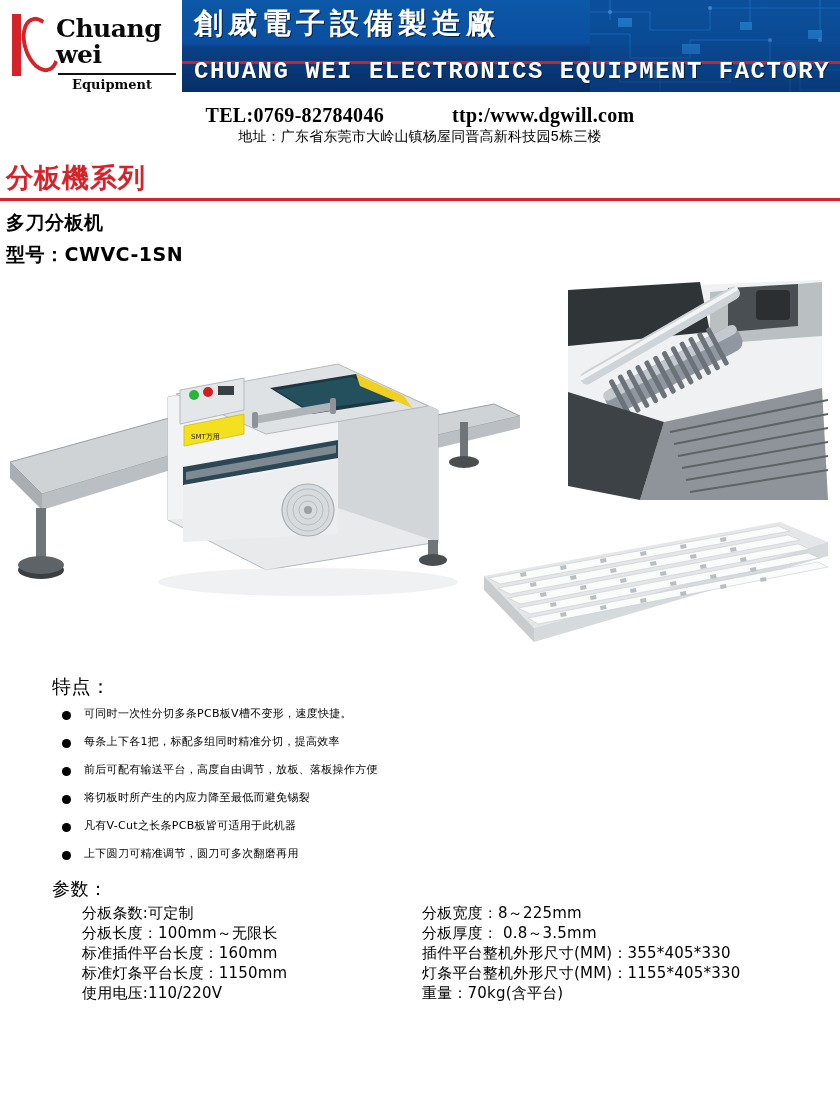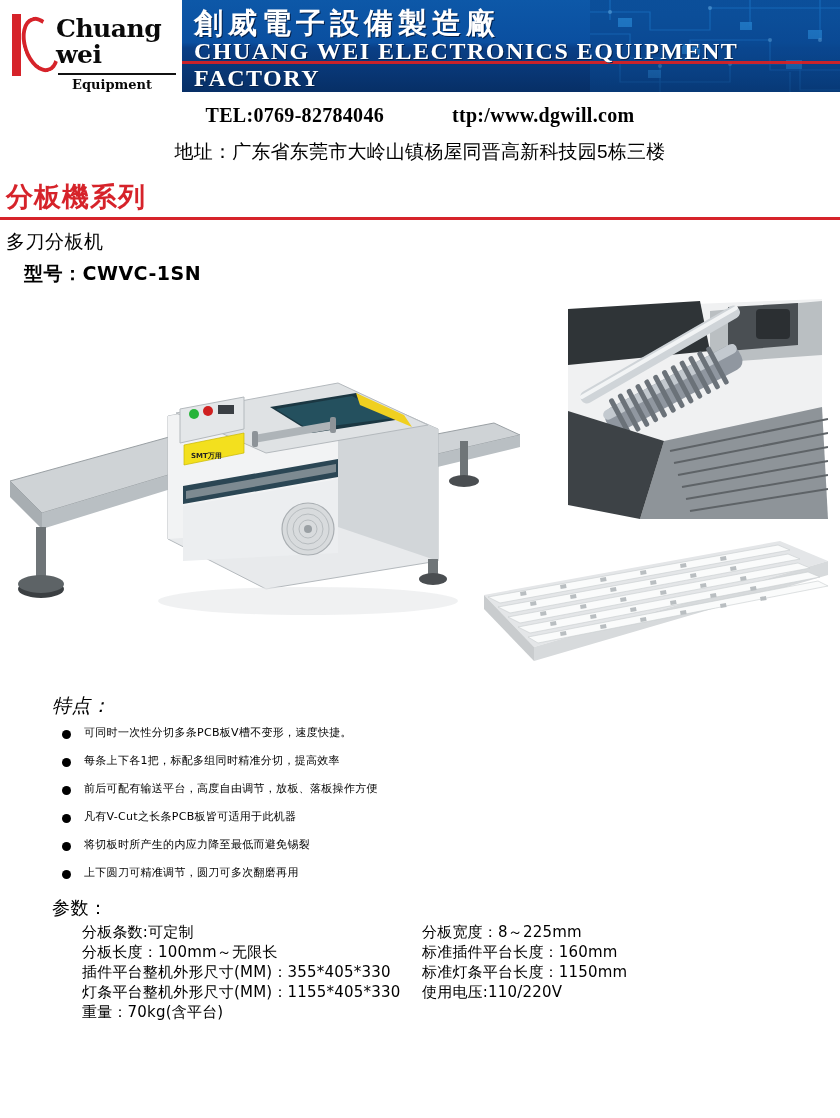--- a/index.html
+++ b/index.html
@@ -95,22 +95,22 @@
     left: 12px; top: 4px;
     font-family: "DejaVu Sans", sans-serif;
     font-weight: bold;
     font-size: 29px;
     color: #ffffff;
     letter-spacing: 5px;
     text-shadow: 1px 1px 0 #04204a;
   }
   .banner-en {
     position: absolute;
-    left: 12px; bottom: 0;
-    font-family: Liberation Serif, serif;
+    left: 12px; bottom: 7px;
+    font-family: Liberation Mono, monospace;
     font-weight: bold;
     font-size: 24px;
     color: #ffffff;
     letter-spacing: 1.5px;
     text-shadow: 1px 1px 0 #04204a;
   }
   .banner-red-line {
     position: absolute;
     left: 0; bottom: 28px;
     width: 100%; height: 3px;
@@ -124,23 +124,23 @@
     margin-top: 12px;
   }
   .contact .line1 {
     font-family: "Liberation Serif", serif;
     font-weight: bold;
     font-size: 20px;
     letter-spacing: 0.3px;
   }
   .contact .line1 .tel { margin-right: 68px; }
   .contact .line2 {
-    font-family: Liberation Sans, sans-serif;
-    font-size: 19px;
-    margin-top: 12px;
+    font-family: Liberation Mono, monospace;
+    font-size: 14px;
+    margin-top: 1px;
     letter-spacing: 0.2px;
   }
 
   
   .series-wrap { margin-top: 14px; }
   .series-title {
     font-family: "DejaVu Sans", sans-serif;
     font-weight: bold;
     font-size: 27px;
     color: #d6232a;
@@ -154,37 +154,37 @@
     margin-top: 2px;
   }
 
   
   .prod-name {
     font-family: "DejaVu Sans", sans-serif;
     font-size: 19px;
     padding-left: 6px;
     margin-top: 9px;
     letter-spacing: 0.5px;
+    font-weight: bold;
   }
   .prod-model {
     font-family: "DejaVu Sans", sans-serif;
     font-weight: bold;
     font-size: 19px;
-    padding-left: 24px;
+    padding-left: 6px;
     margin-top: 6px;
     letter-spacing: 0.5px;
   }
 
   
   .images {
     position: relative;
     width: 676px;
     height: 400px;
     margin-top: 4px;
-    font-weight: bold;
   }
   .photo-main {
     position: absolute;
     left: 8px; top: 10px;
     width: 520px; height: 330px;
   }
   .photo-detail {
     position: absolute;
     left: 560px; top: 0px;
     width: 268px; height: 228px;
@@ -199,21 +199,20 @@
   
   .features {
     margin-top: 2px;
     padding-left: 52px;
   }
   .features-title {
     font-family: "DejaVu Sans", sans-serif;
     font-size: 19px;
     margin-bottom: 6px;
     letter-spacing: 0.5px;
-    font-style: italic;
   }
   .feat-item {
     font-family: "DejaVu Sans", sans-serif;
     font-size: 11px;
     padding-left: 32px;
     margin-bottom: 13px;
     position: relative;
     letter-spacing: 0.3px;
   }
   .feat-item .dot {
@@ -499,38 +498,39 @@
   <div class="feat-item">
     <span class="dot"></span>
     <span>每条上下各1把，标配多组同时精准分切，提高效率</span>
   </div>
   <div class="feat-item">
     <span class="dot"></span>
     <span>前后可配有输送平台，高度自由调节，放板、落板操作方便</span>
   </div>
   <div class="feat-item">
     <span class="dot"></span>
-    <span>凡有V-Cut之长条PCB板皆可适用于此机器</span>
+    <span>将切板时所产生的内应力降至最低而避免锡裂</span>
   </div>
   <div class="feat-item">
     <span class="dot"></span>
-    <span>将切板时所产生的内应力降至最低而避免锡裂</span>
+    <span>凡有V-Cut之长条PCB板皆可适用于此机器</span>
   </div>
   <div class="feat-item">
     <span class="dot"></span>
     <span>上下圆刀可精准调节，圆刀可多次翻磨再用</span>
   </div>
 </div>
 
 <div class="params">
   <div class="params-title">参数：</div>
   <div class="params-grid">
     <div class="param-cell">分板条数:可定制</div>
     <div class="param-cell">分板宽度：8～225mm</div>
     <div class="param-cell">分板长度：100mm～无限长</div>
+    <div class="param-cell">分板厚度： 0.8～3.5mm</div>
     <div class="param-cell">标准插件平台长度：160mm</div>
     <div class="param-cell">插件平台整机外形尺寸(MM)：355*405*330</div>
     <div class="param-cell">标准灯条平台长度：1150mm</div>
     <div class="param-cell">灯条平台整机外形尺寸(MM)：1155*405*330</div>
     <div class="param-cell">使用电压:110/220V</div>
     <div class="param-cell">重量：70kg(含平台)</div>
   </div>
 </div>
 
 </body></html>

